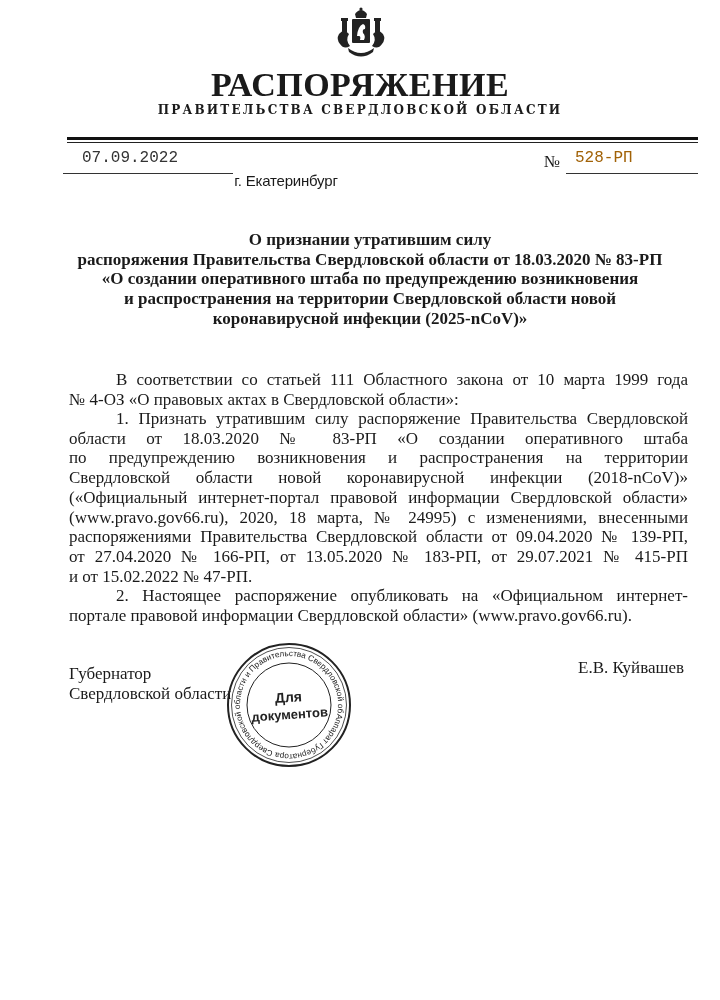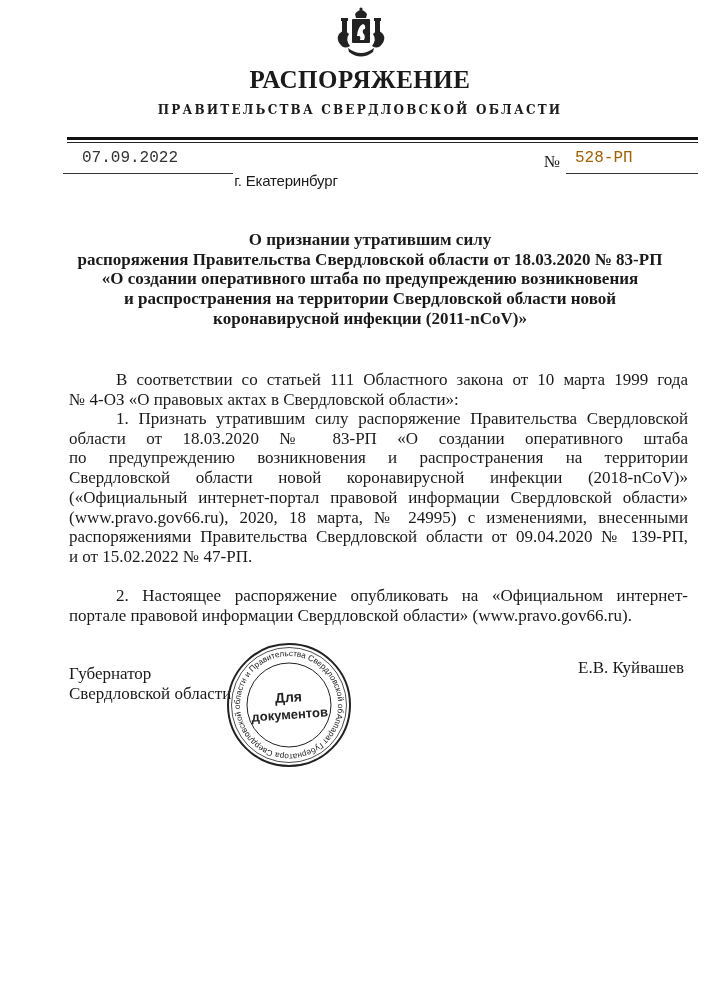--- a/index.html
+++ b/index.html
@@ -6,21 +6,21 @@
   body {
     width:720px; height:1000px; background:#ffffff; position:relative; overflow:hidden;
     font-family:"Liberation Serif", serif; color:#1a1a1a;
   }
   .abs { position:absolute; }
   
   #emblem { left:336px; top:6px; width:50px; height:58px; }
   
   #title {
     left:0; width:720px; top:66px; text-align:center;
-    font-size:25px; font-weight:bold; letter-spacing:0.5px;
+    font-size:34px; font-weight:bold; letter-spacing:0.5px;
   }
   #subtitle {
     left:0; width:720px; top:103px; text-align:center;
     font-family:"DejaVu Serif", serif; font-size:12px; font-weight:bold; letter-spacing:2.2px;
   }
   #rule-thick { left:67px; top:137px; width:631px; height:3px; background:#111; }
   #rule-thin  { left:67px; top:142px; width:631px; height:1px; background:#222; }
   
   #date { left:82px; top:149px; font-family:"Liberation Mono", monospace; font-size:16px; color:#333; }
   #date-line { left:63px; top:173px; width:170px; height:1px; background:#333; }
@@ -79,36 +79,37 @@
 <div id="num-sign" class="abs">№</div>
 <div id="num" class="abs">528-РП</div>
 <div id="num-line" class="abs"></div>
 <div id="city" class="abs">г. Екатеринбург</div>
 
 <div id="heading" class="abs">
   <div>О признании утратившим силу</div>
   <div>распоряжения Правительства Свердловской области от 18.03.2020 № 83-РП</div>
   <div>«О создании оперативного штаба по предупреждению возникновения</div>
   <div>и распространения на территории Свердловской области новой</div>
-  <div>коронавирусной инфекции (2011-nCoV)»</div>
+  <div>коронавирусной инфекции (2025-nCoV)»</div>
 </div>
 
 <div id="p1" class="abs para">
   <span class="ln indent">В соответствии со статьей 111 Областного закона от 10 марта 1999 года</span>
   <span class="ln last">№ 4-ОЗ «О правовых актах в Свердловской области»:</span>
 </div>
 
 <div id="p2" class="abs para">
   <span class="ln indent">1. Признать утратившим силу распоряжение Правительства Свердловской</span>
   <span class="ln">области от 18.03.2020 № 83-РП «О создании оперативного штаба</span>
   <span class="ln">по предупреждению возникновения и распространения на территории</span>
   <span class="ln">Свердловской области новой коронавирусной инфекции (2018-nCoV)»</span>
   <span class="ln">(«Официальный интернет-портал правовой информации Свердловской области»</span>
   <span class="ln">(www.pravo.gov66.ru), 2020, 18 марта, № 24995) с изменениями, внесенными</span>
   <span class="ln">распоряжениями Правительства Свердловской области от 09.04.2020 № 139-РП,</span>
+  <span class="ln">от 27.04.2020 № 166-РП, от 13.05.2020 № 183-РП, от 29.07.2021 № 415-РП</span>
   <span class="ln last">и от 15.02.2022 № 47-РП.</span>
 </div>
 
 <div id="p3" class="abs para">
   <span class="ln indent">2. Настоящее распоряжение опубликовать на «Официальном интернет-</span>
   <span class="ln last">портале правовой информации Свердловской области» (www.pravo.gov66.ru).</span>
 </div>
 
 <div id="sig-title" class="abs">
   <div>Губернатор</div>

